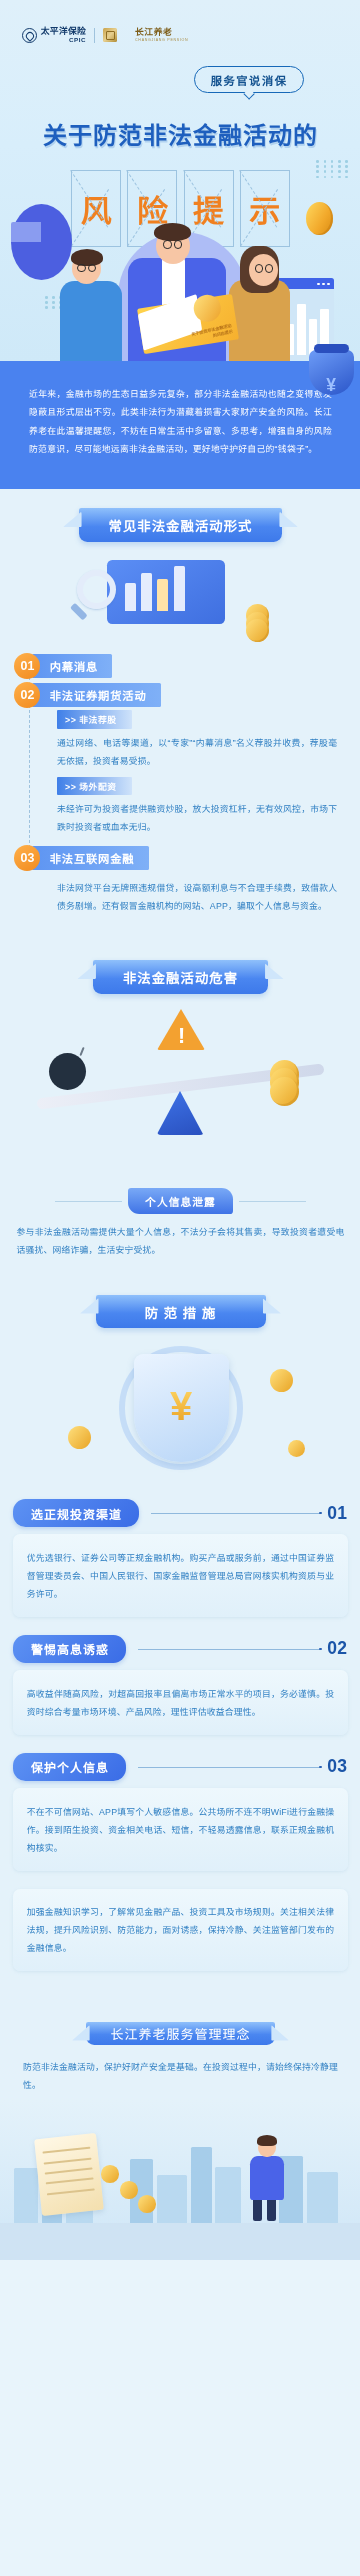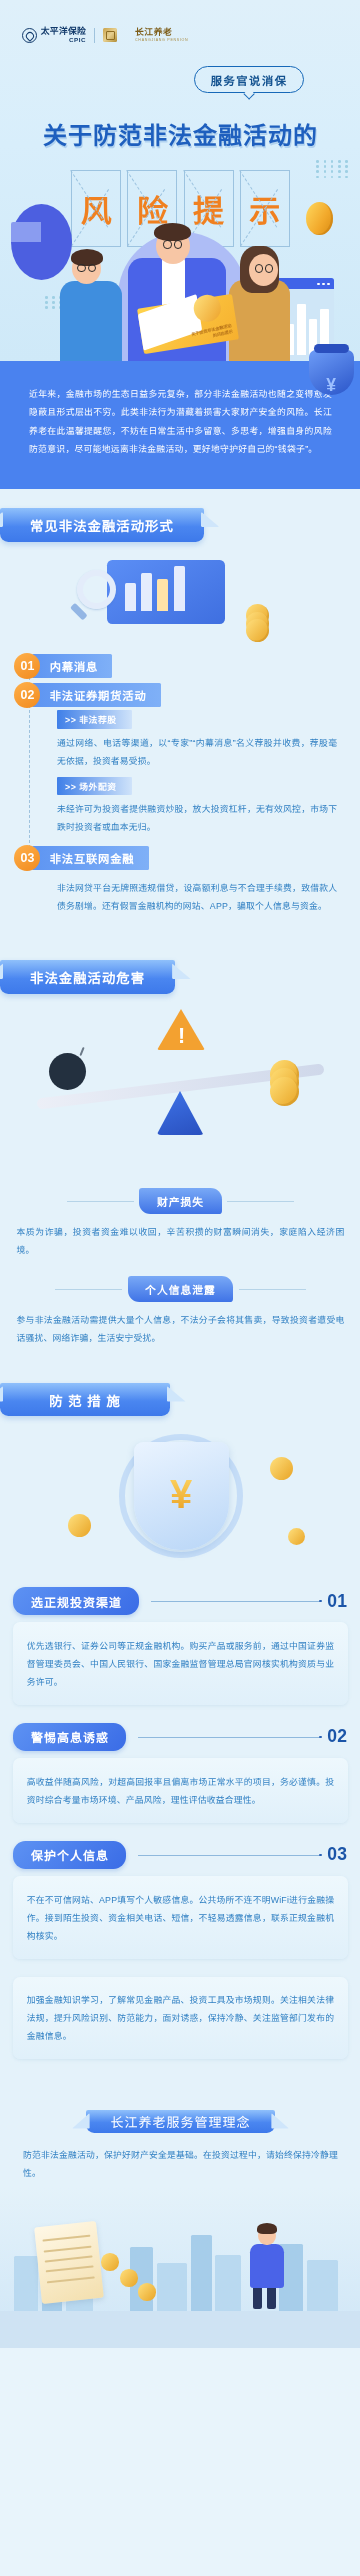--- a/index.html
+++ b/index.html
@@ -148,21 +148,21 @@
   .intro .bag { position:absolute; right:7.2px; top:-11.3px; width:45px; height:45px;
     background:linear-gradient(150deg,#6d9cf7,#2a55c9); border-radius:7.2px 7.2px 23px 23px; }
   .intro .bag::before{ content:""; position:absolute; left:5.2px; top:-6.2px; width:35px; height:9.3px;
     background:#2a4fbe; border-radius:4.6px; }
   .intro .bag::after{ content:"¥"; position:absolute; left:0; right:0; top:17.5px; text-align:center;
     font-size:17.5px; font-weight:bold; color:#9dc0ff; }
 
   
   .section { background:#e4f2fa; padding:0 0 10.3px; position:relative; }
 
-  .ribbon { display:flex; justify-content:flex-start; padding:19.6px 0 10.3px; }
+  .ribbon { display:flex; justify-content:center; padding:19.6px 0 10.3px; }
   .ribbon .inner {
     position:relative; min-width:170px; text-align:center;
     background:linear-gradient(180deg,#8fc0fb 0%,#4a86f0 55%,#3d79ea 100%);
     color:#fff; font-size:13.4px; font-weight:bold; letter-spacing:1px;
     padding:6.7px 30px; border-radius:2.1px 2.1px 8.2px 8.2px;
     box-shadow:0 2.1px 5.2px rgba(80,140,220,.25);
   }
   .ribbon .inner::before, .ribbon .inner::after{
     content:""; position:absolute; top:3.1px; width:18.5px; height:15.5px;
     background:#cfe6fb; border-radius:1.5px;
@@ -537,28 +537,20 @@
       <div class="bomb"></div>
       <div class="cstack">
           <i></i>
           <i></i>
           <i></i>
         </div>
     </div>
 
     <div class="harm">
 
-      <div>
-        <div class="harm-head">
-          <div class="ln"></div>
-          <div class="harm-pill">财产损失</div>
-          <div class="ln"></div>
-        </div>
-        <div class="harm-body">本质为诈骗，投资者资金难以收回，辛苦积攒的财富瞬间消失，家庭陷入经济困境。</div>
-      </div>
 
 
       <div>
         <div class="harm-head">
           <div class="ln"></div>
           <div class="harm-pill">个人信息泄露</div>
           <div class="ln"></div>
         </div>
         <div class="harm-body">参与非法金融活动需提供大量个人信息，不法分子会将其售卖，导致投资者遭受电话骚扰、网络诈骗，生活安宁受扰。</div>
       </div>

